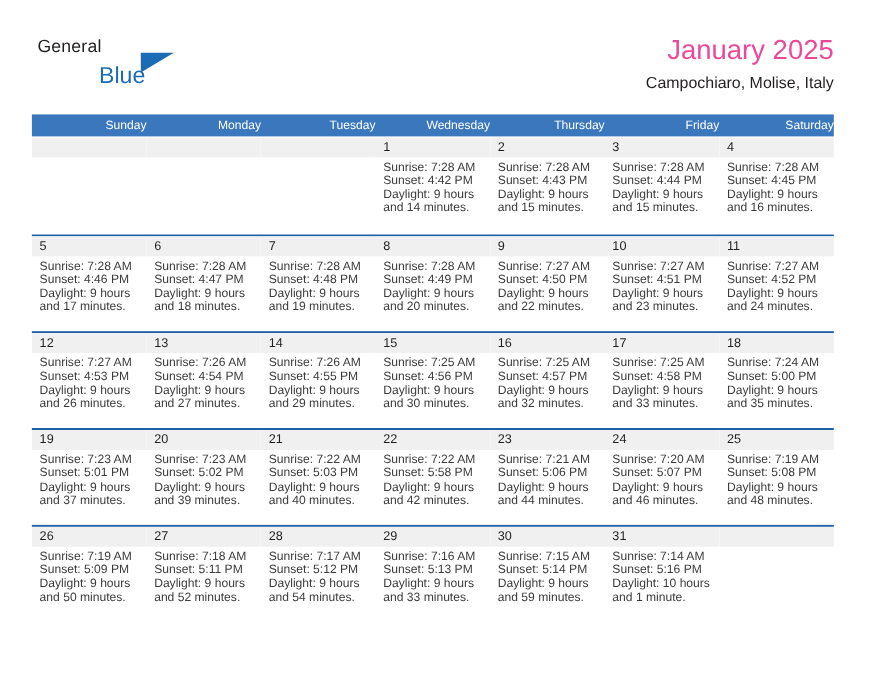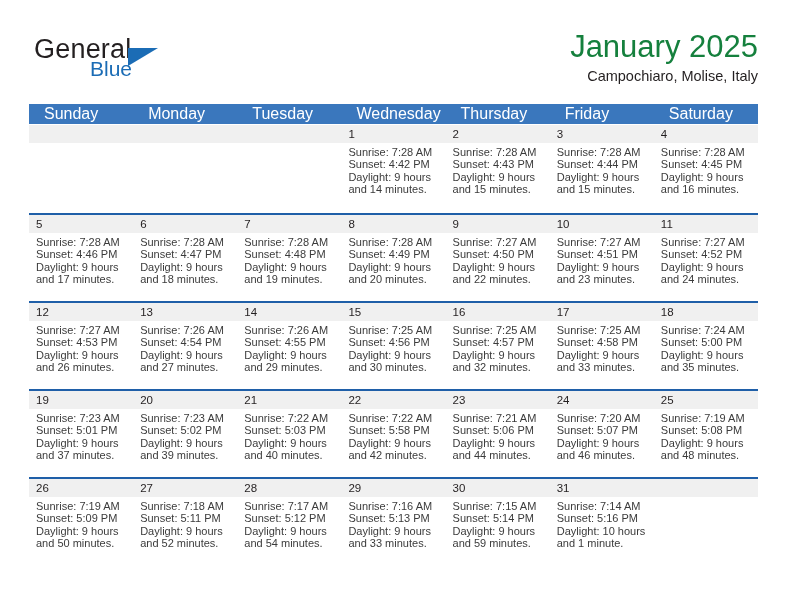--- a/index.html
+++ b/index.html
@@ -35,21 +35,21 @@
     position: absolute;
     left: 0;
     top: 4px;
     width: 220px;
     height: 58px;
   }
   .brand-general {
     position: absolute;
     left: 0;
     top: 0;
-    font-size: 27px;
+    font-size: 16px;
     letter-spacing: 0.2px;
     color: #231f20;
     font-family: "Liberation Sans", sans-serif;
   }
   .brand-blue {
     position: absolute;
     left: 56px;
     top: 23px;
     font-size: 21px;
     color: #1b6cb5;
@@ -65,22 +65,22 @@
     border-bottom: 18px solid transparent;
   }
 
   .titles {
     position: absolute;
     right: 0;
     top: 0;
     text-align: right;
   }
   .cal-title {
-    font-size: 31px;
-    color: #15803d;
+    font-size: 25px;
+    color: #ec4899;
     line-height: 33px;
     white-space: nowrap;
   }
   .cal-subtitle {
     font-size: 14.5px;
     color: #231f20;
     line-height: 22px;
     margin-top: 2px;
     white-space: nowrap;
   }
@@ -94,25 +94,26 @@
   }
 
   .dow-row {
     display: flex;
     background: #3a77bd;
     height: 20px;
   }
   .dow-cell {
     flex: 1 1 0;
     color: #ffffff;
-    font-size: 16px;
+    font-size: 11px;
     line-height: 20px;
     padding-left: 15px;
     box-sizing: border-box;
     white-space: nowrap;
+    text-align: right;
   }
 
   .week {
     display: flex;
     border-top: 2px solid #1f5fa8;
     height: 88px;
     box-sizing: border-box;
   }
   .week.first {
     border-top: none;

